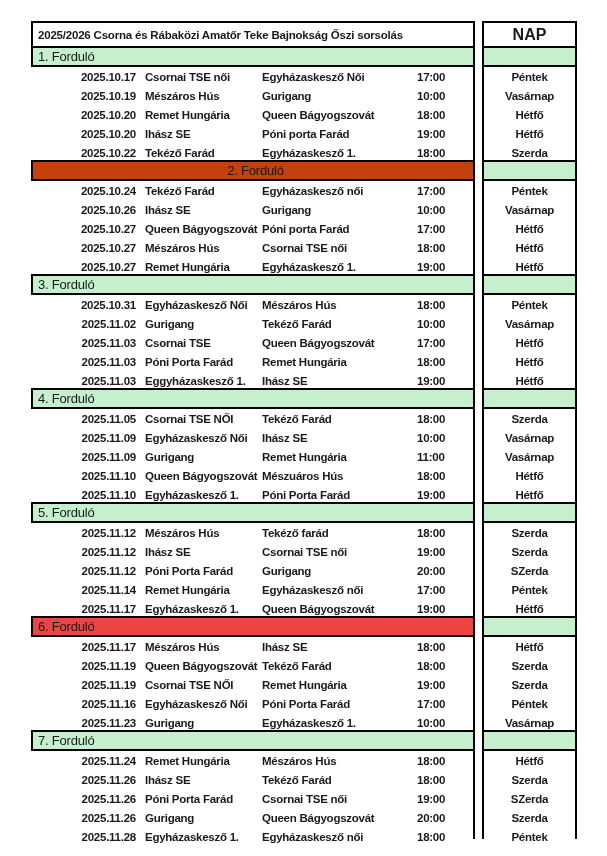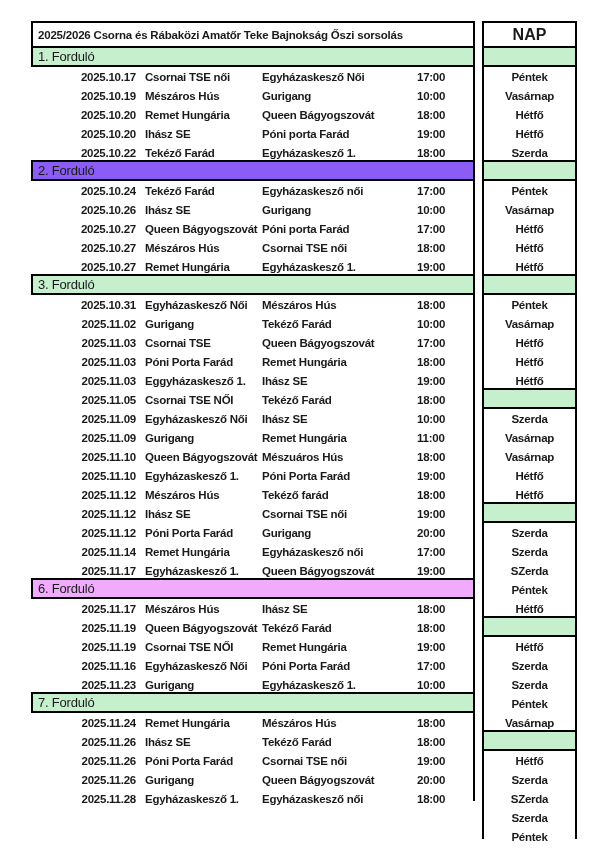--- a/index.html
+++ b/index.html
@@ -150,21 +150,21 @@
   </div>
               <div class="match-row">
     <span class="cell date">2025.10.22</span>
     <span class="cell home">Tekéző Farád</span>
     <span class="cell away">Egyházaskesző 1.</span>
     <span class="cell time">18:00</span>
   </div>
             </div>
   </div>
           <div class="section">
-    <div class="box section-header" style="background: #8b5cf6;">
+    <div class="box section-header" style="background: #c2410c; justify-content: center;">
       <span>2. Forduló</span>
     </div>
     <div class="box section-rows">
               <div class="match-row">
     <span class="cell date">2025.10.24</span>
     <span class="cell home">Tekéző Farád</span>
     <span class="cell away">Egyházaskesző női</span>
     <span class="cell time">17:00</span>
   </div>
               <div class="match-row">
@@ -224,20 +224,23 @@
   </div>
               <div class="match-row">
     <span class="cell date">2025.11.03</span>
     <span class="cell home">Eggyházaskesző 1.</span>
     <span class="cell away">Ihász SE</span>
     <span class="cell time">19:00</span>
   </div>
             </div>
   </div>
           <div class="section">
+    <div class="box section-header" style="background: rgb(198, 239, 206);">
+      <span>4. Forduló</span>
+    </div>
     <div class="box section-rows">
               <div class="match-row">
     <span class="cell date">2025.11.05</span>
     <span class="cell home">Csornai TSE NŐI</span>
     <span class="cell away">Tekéző Farád</span>
     <span class="cell time">18:00</span>
   </div>
               <div class="match-row">
     <span class="cell date">2025.11.09</span>
     <span class="cell home">Egyházaskesző Női</span>
@@ -258,20 +261,23 @@
   </div>
               <div class="match-row">
     <span class="cell date">2025.11.10</span>
     <span class="cell home">Egyházaskesző 1.</span>
     <span class="cell away">Póni Porta Farád</span>
     <span class="cell time">19:00</span>
   </div>
             </div>
   </div>
           <div class="section">
+    <div class="box section-header" style="background: rgb(198, 239, 206);">
+      <span>5. Forduló</span>
+    </div>
     <div class="box section-rows">
               <div class="match-row">
     <span class="cell date">2025.11.12</span>
     <span class="cell home">Mészáros Hús</span>
     <span class="cell away">Tekéző farád</span>
     <span class="cell time">18:00</span>
   </div>
               <div class="match-row">
     <span class="cell date">2025.11.12</span>
     <span class="cell home">Ihász SE</span>
@@ -292,21 +298,21 @@
   </div>
               <div class="match-row">
     <span class="cell date">2025.11.17</span>
     <span class="cell home">Egyházaskesző 1.</span>
     <span class="cell away">Queen Bágyogszovát</span>
     <span class="cell time">19:00</span>
   </div>
             </div>
   </div>
           <div class="section">
-    <div class="box section-header" style="background: #f0abfc;">
+    <div class="box section-header" style="background: #ef4444;">
       <span>6. Forduló</span>
     </div>
     <div class="box section-rows">
               <div class="match-row">
     <span class="cell date">2025.11.17</span>
     <span class="cell home">Mészáros Hús</span>
     <span class="cell away">Ihász SE</span>
     <span class="cell time">18:00</span>
   </div>
               <div class="match-row">

